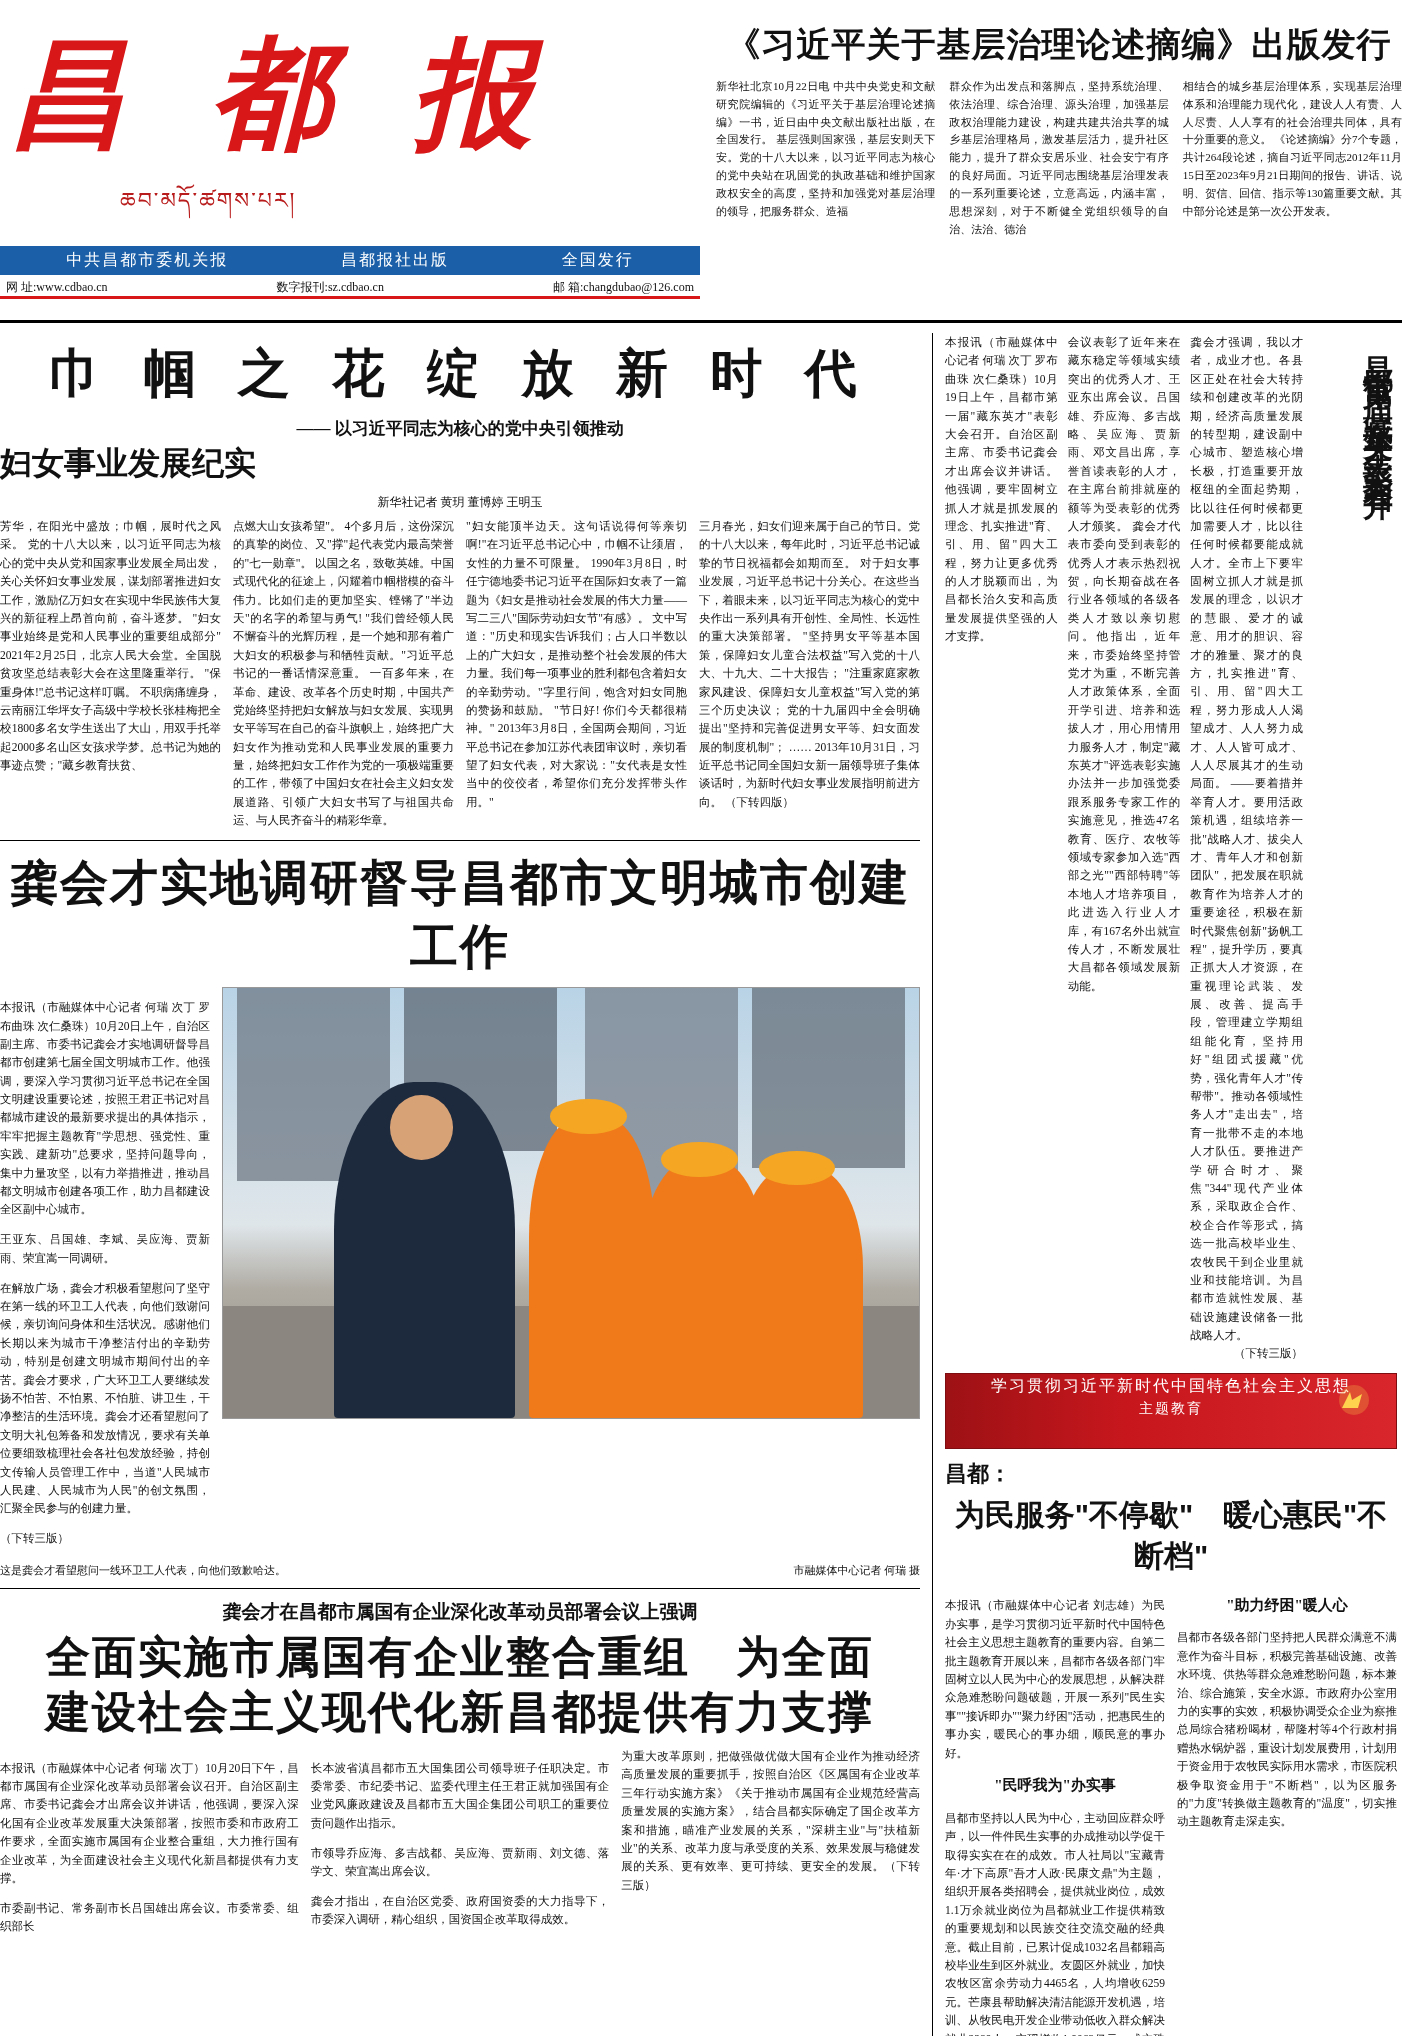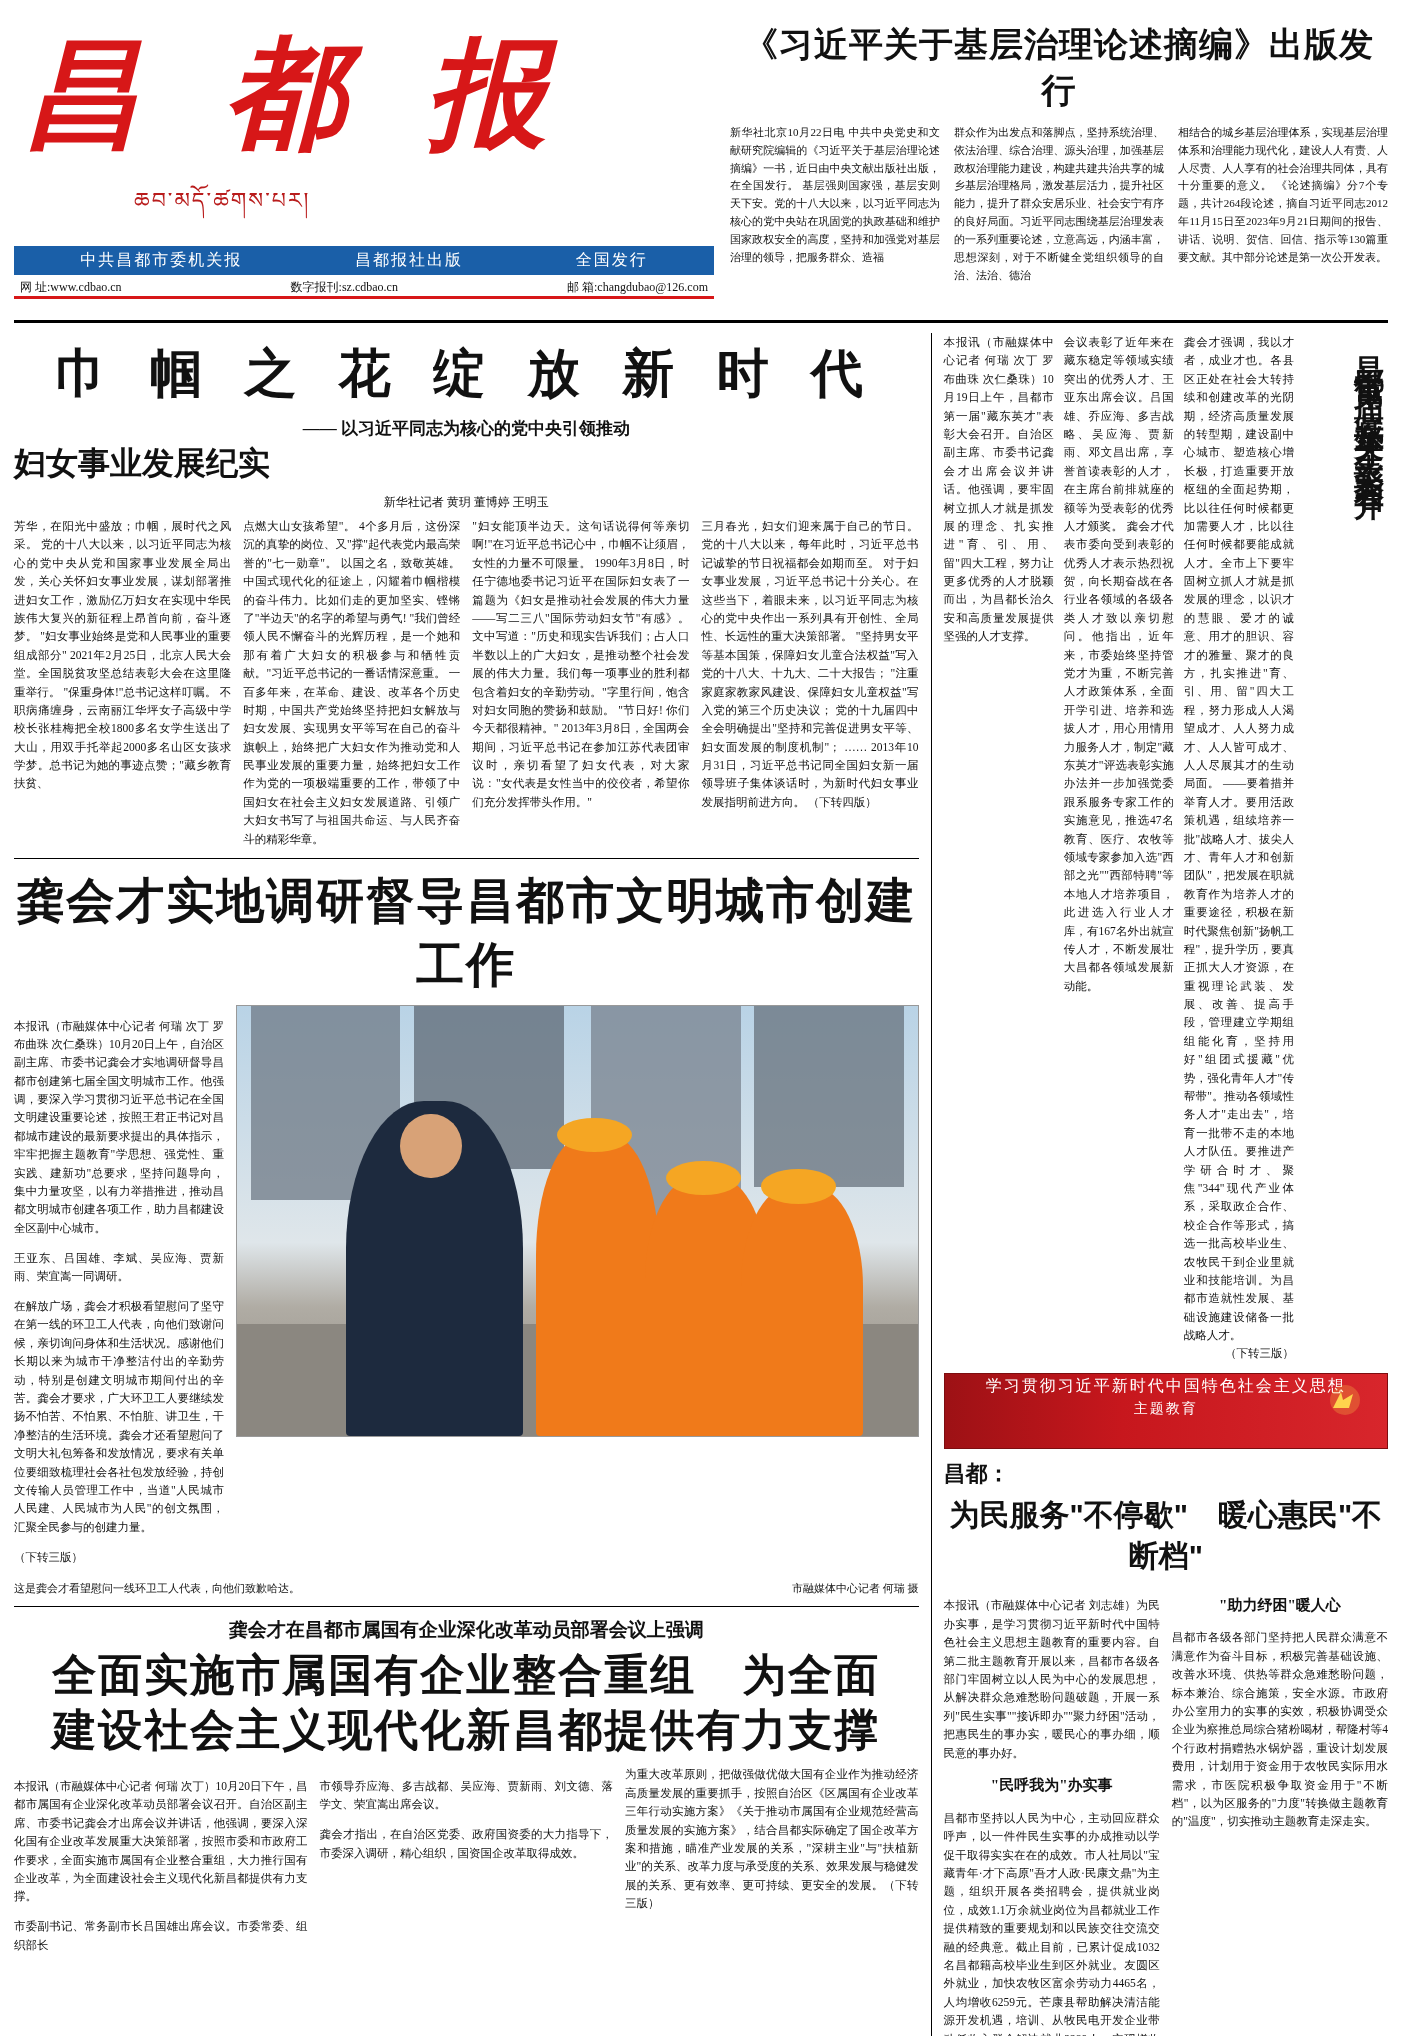--- a/index.html
+++ b/index.html
@@ -4,21 +4,21 @@
 <style>
   html,body{margin:0;padding:0;}
   body{
     width:1402px;height:2036px;
     background:#ffffff;
     font-family:"Liberation Serif", serif;
     color:#111;
     position:relative;
     overflow:hidden;
   }
-  .page{position:relative;width:1402px;height:2036px;box-sizing:border-box;padding:10px 14px;}
+  .page{position:relative;width:1402px;height:2036px;box-sizing:border-box;padding:10px 0;}
 
   
   .masthead{display:flex;align-items:flex-start;height:300px;}
   .mast-left{width:700px;position:relative;}
   .mast-title{
     font-family:"Liberation Serif", serif;
     font-size:120px;
     font-weight:bold;
     color:#d71718;
     letter-spacing:26px;
@@ -243,20 +243,21 @@
       <div class="hl3">
         <div>全面实施市属国有企业整合重组　为全面</div>
         <div>建设社会主义现代化新昌都提供有力支撑</div>
       </div>
       <div class="cols4">
         <div class="col">
           <p>本报讯（市融媒体中心记者 何瑞 次丁）10月20日下午，昌都市属国有企业深化改革动员部署会议召开。自治区副主席、市委书记龚会才出席会议并讲话，他强调，要深入深化国有企业改革发展重大决策部署，按照市委和市政府工作要求，全面实施市属国有企业整合重组，大力推行国有企业改革，为全面建设社会主义现代化新昌都提供有力支撑。</p>
           <p>市委副书记、常务副市长吕国雄出席会议。市委常委、组织部长</p>
         </div>
         <div class="col">
+          <p>长本波省滇昌都市五大国集团公司领导班子任职决定。市委常委、市纪委书记、监委代理主任王君正就加强国有企业党风廉政建设及昌都市五大国企集团公司职工的重要位责问题作出指示。</p>
           <p>市领导乔应海、多吉战都、吴应海、贾新雨、刘文德、落学文、荣宜嵩出席会议。</p>
           <p>龚会才指出，在自治区党委、政府国资委的大力指导下，市委深入调研，精心组织，国资国企改革取得成效。</p>
         </div>
         <div class="col">为重大改革原则，把做强做优做大国有企业作为推动经济高质量发展的重要抓手，按照自治区《区属国有企业改革三年行动实施方案》《关于推动市属国有企业规范经营高质量发展的实施方案》，结合昌都实际确定了国企改革方案和措施，瞄准产业发展的关系，"深耕主业"与"扶植新业"的关系、改革力度与承受度的关系、效果发展与稳健发展的关系、更有效率、更可持续、更安全的发展。（下转三版）</div>
       </div>
     </div>
 
     <div class="right-zone">
       <div class="vtitle-wrap">
         <div class="r-cols">

